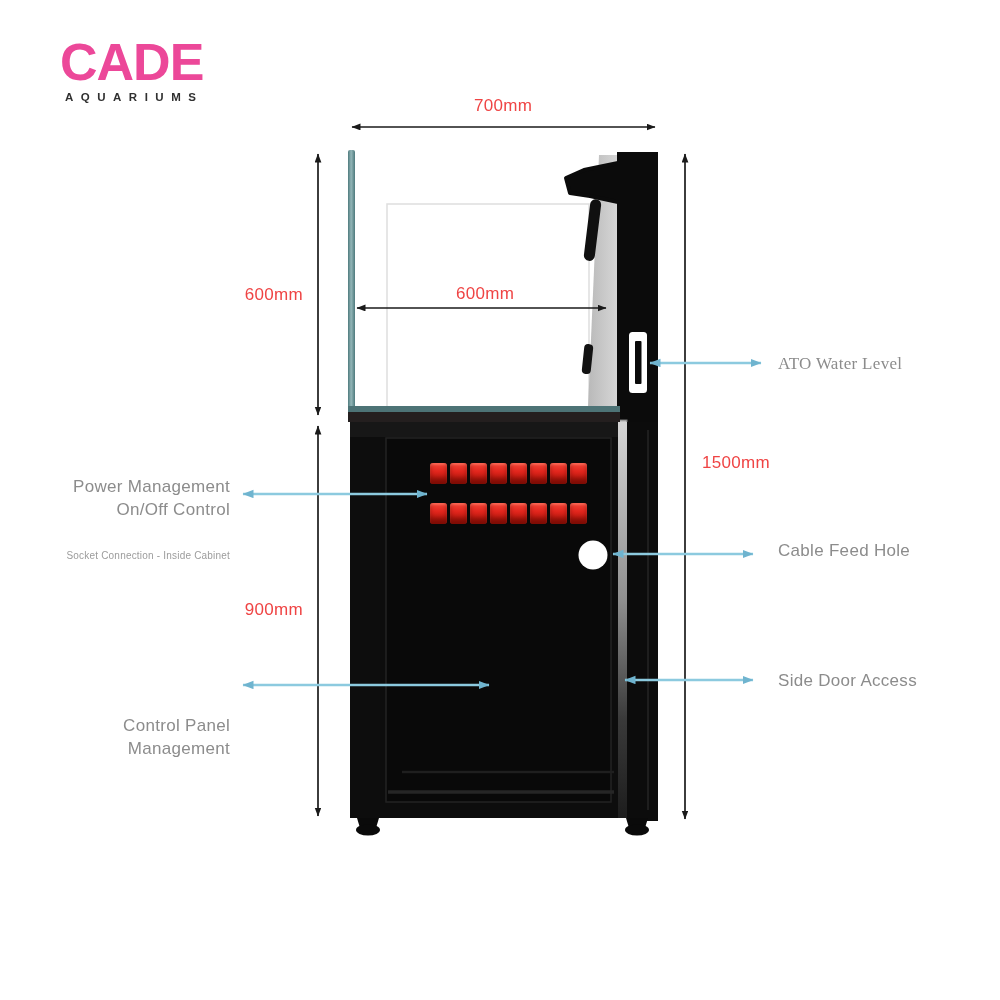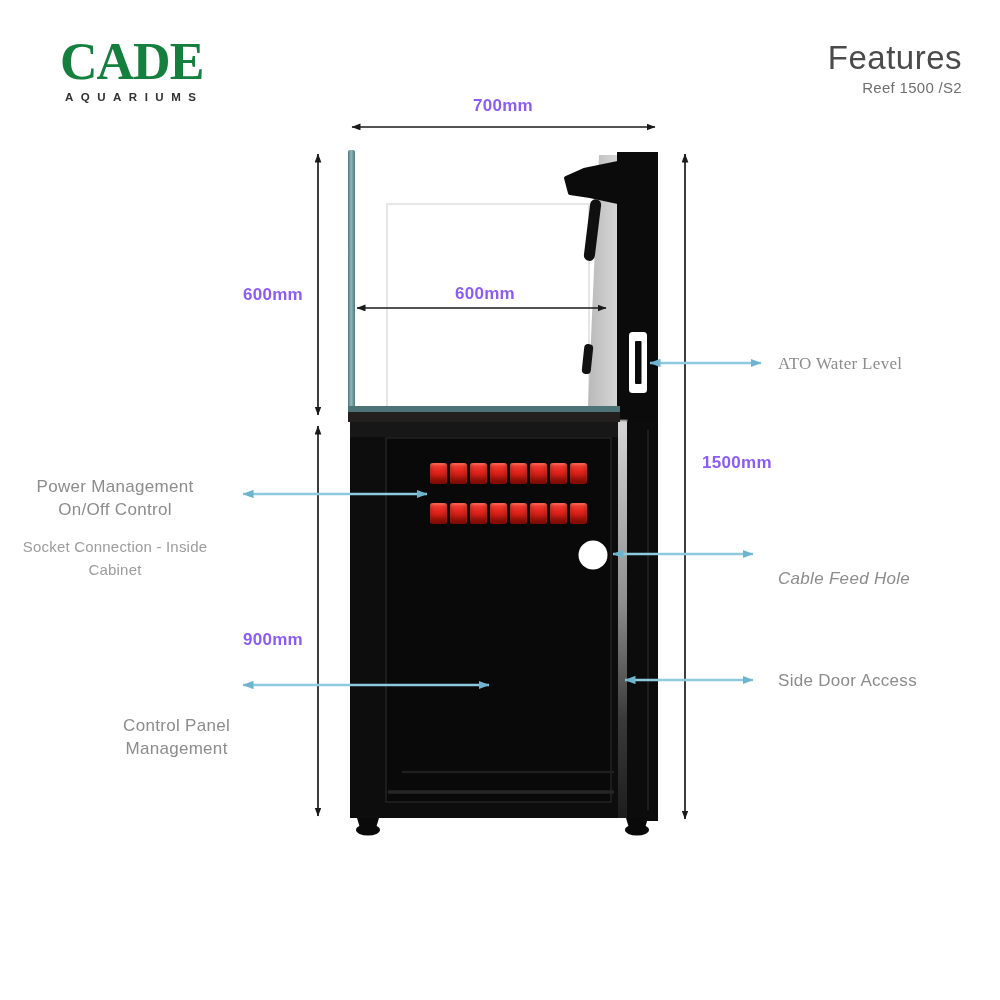--- a/index.html
+++ b/index.html
@@ -5,53 +5,53 @@
   html,body{margin:0;padding:0;background:#fff;}
   #canvas{
     position:relative;width:1000px;height:1000px;background:#ffffff;
     font-family:"Liberation Sans","DejaVu Sans",sans-serif;overflow:hidden;
   }
   #diagram-svg{position:absolute;left:0;top:0;}
 
   
   .logo{position:absolute;left:60px;top:34px;}
   .logo-main{
-    font-family:Liberation Serif, serif;
-    font-size:52px;font-weight:800;letter-spacing:-1px;color:#15803d;line-height:56px;
+    font-family:Liberation Sans, sans-serif;
+    font-size:52px;font-weight:800;letter-spacing:-1px;color:#ec4899;line-height:56px;
   }
   .logo-sub{
     font-size:11.5px;font-weight:700;letter-spacing:7.5px;color:#303030;
     margin-top:1px;padding-left:5px;
   }
 
   
   .header{position:absolute;right:38px;top:40px;text-align:right;}
   .header-title{font-size:33px;font-weight:500;color:#4a4a4a;letter-spacing:0.5px;line-height:36px;}
   .header-sub{font-size:15px;color:#6f6f6f;margin-top:3px;letter-spacing:0.3px;}
 
   
   .dim{
-    position:absolute;font-size:17px;font-weight:bold;color:#8b5cf6;letter-spacing:0.3px;
+    position:absolute;font-size:17px;font-weight:normal;color:#ef4444;letter-spacing:0.3px;
   }
   .dim-700{left:420px;top:96px;width:166px;text-align:center;}
   .dim-600-inner{left:400px;top:284px;width:170px;text-align:center;}
   .dim-600-vert{right:697px;top:285px;text-align:right;}
-  .dim-900{right:697px;top:630px;text-align:right;}
+  .dim-900{right:697px;top:600px;text-align:right;}
   .dim-1500{left:702px;top:453px;}
 
   
   .callout{
     position:absolute;font-size:17px;color:#8c8c8c;letter-spacing:0.3px;line-height:23px;
   }
-  .callout.right-align{text-align:center;}
+  .callout.right-align{text-align:right;}
   .co-power{right:770px;top:475px;}
-  .co-power .note{display:block;font-size:15px;color:#9c9c9c;margin-top:14px;letter-spacing:0.2px;}
+  .co-power .note{display:block;font-size:10px;color:#9c9c9c;margin-top:23px;letter-spacing:0.2px;}
   .co-control{right:770px;top:714px;}
   .co-ato{left:778px;top:352px;font-family:Liberation Serif, serif;}
-  .co-cable{left:778px;top:567px;font-style:italic;}
+  .co-cable{left:778px;top:539px;}
   .co-sidedoor{left:778px;top:669px;}
 
   
   .switch-row{position:absolute;left:430px;display:flex;gap:3px;}
   .switch-row.row-1{top:463px;}
   .switch-row.row-2{top:503px;}
   .rocker{
     width:17px;height:21px;border-radius:3px;
     background:linear-gradient(180deg,#f4483a 0%,#e2261d 40%,#a81408 100%);
     box-shadow:inset 0 -6px 5px rgba(90,5,0,0.55), inset 0 2px 2px rgba(255,120,100,0.6);
@@ -163,24 +163,20 @@
       <div class="rocker"></div>
       <div class="rocker"></div>
       <div class="rocker"></div>
     </div>
 
   <div class="logo">
     <div class="logo-main">CADE</div>
     <div class="logo-sub">AQUARIUMS</div>
   </div>
 
-  <div class="header">
-    <div class="header-title">Features</div>
-    <div class="header-sub">Reef 1500 /S2</div>
-  </div>
 
   <div class="dim dim-700">700mm</div>
   <div class="dim dim-600-inner">600mm</div>
   <div class="dim dim-600-vert">600mm</div>
   <div class="dim dim-900">900mm</div>
   <div class="dim dim-1500">1500mm</div>
 
   <div class="callout right-align co-power">
     <span>Power Management</span><br>
     <span>On/Off Control</span>

